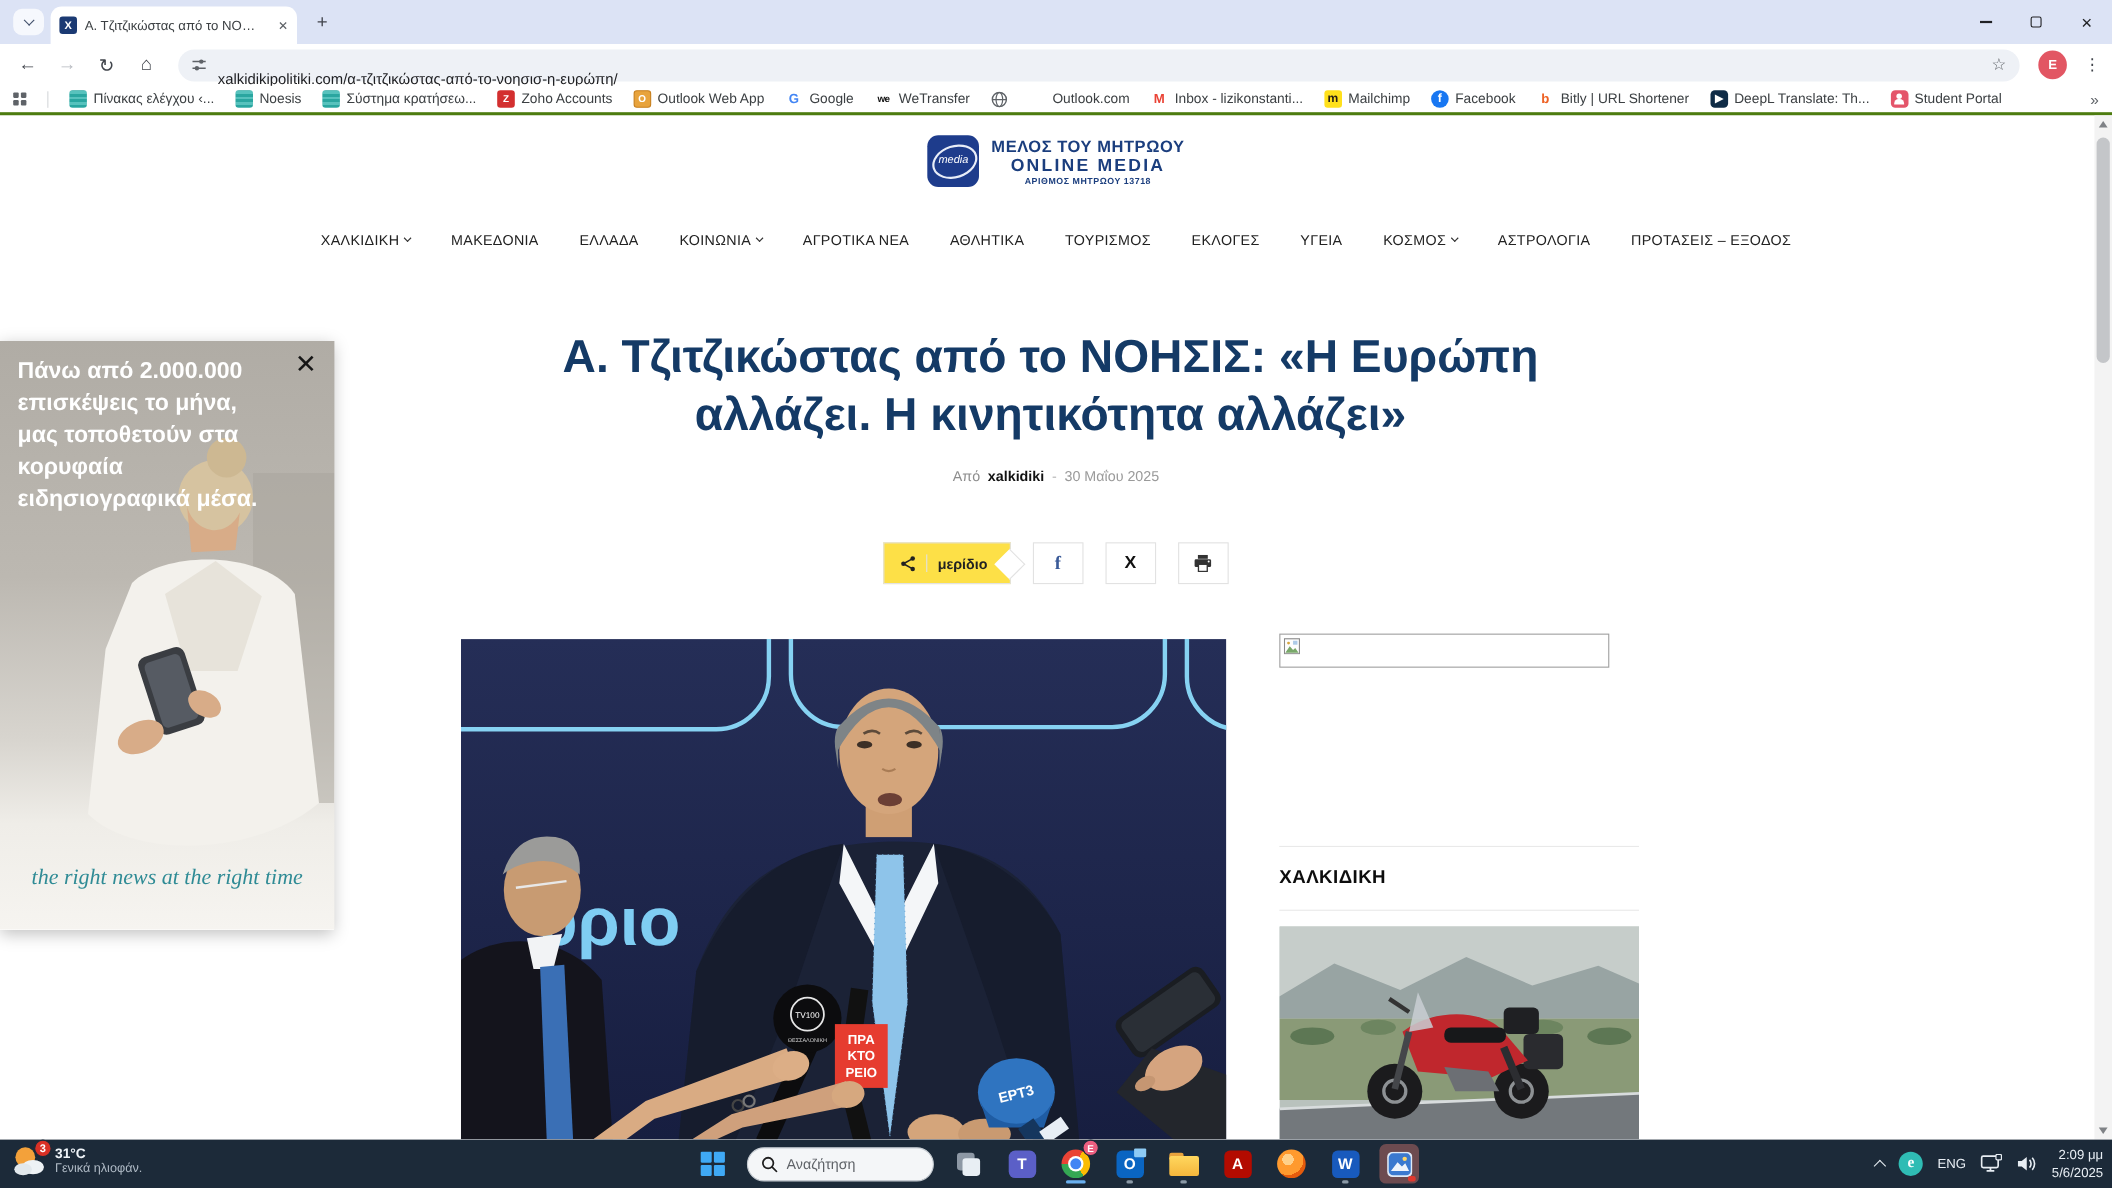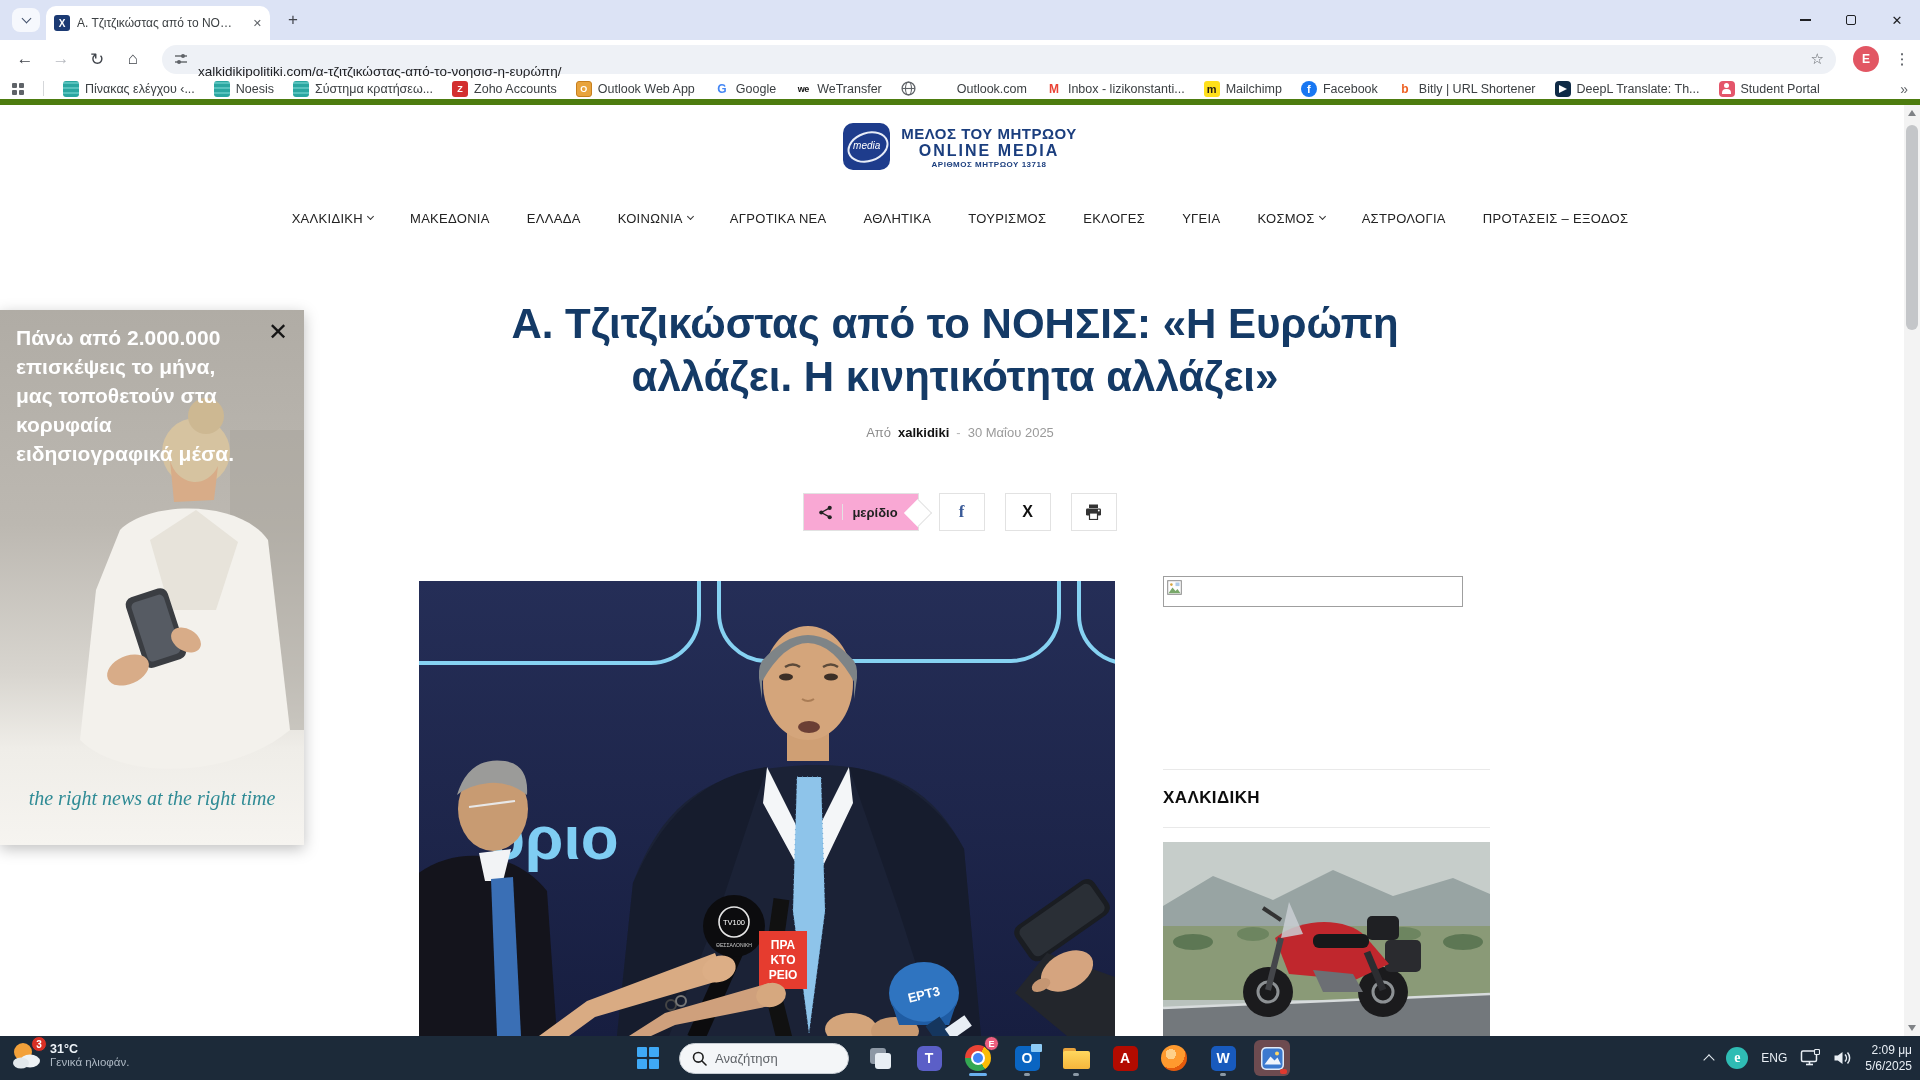--- a/index.html
+++ b/index.html
@@ -36,21 +36,21 @@
   #url-text { font-size:13.5px; color:#202124; flex:1; white-space:nowrap; overflow:hidden;margin-top:24px; }
   #star { font-size:15px; color:#5f6368; }
   #avatar { position:absolute; left:1853px; top:6px; width:26px; height:26px; border-radius:50%;
     background:#e25663; color:#fff; font-size:12px; font-weight:bold; display:flex;
     align-items:center; justify-content:center; }
   #kebab { position:absolute; left:1890px; top:0; height:38px; width:24px; display:flex;
     align-items:center; justify-content:center; color:#41454c; font-size:15px; }
 
   
   #bmbar { position:absolute; left:0; top:78px; width:1920px; height:27px; background:#fff;
-    border-bottom:6px solid #4d7c0f; display:flex; align-items:center; padding:0 12px; gap:19px; }
+    border-bottom:3px solid #4d7c0f; display:flex; align-items:center; padding:0 12px; gap:19px; }
   .bm { display:flex; align-items:center; gap:6px; font-size:12.5px; color:#3c4043; white-space:nowrap; }
   .fav { width:16px; height:16px; border-radius:3px; display:flex; align-items:center;
     justify-content:center; font-size:9px; font-weight:bold; flex:none; }
   .fav-teal { background:#2aa6a0; background-image:repeating-linear-gradient(0deg,#2aa6a0 0 3px,#57c2bd 3px 5px); }
   .fav-zoho { background:#d32f2f; color:#fff; }
   .fav-owa { background:#e8a33c; color:#fff; border:1px solid #c77f1d; }
   .fav-g { background:#fff; color:#4285f4; font-size:12px; }
   .fav-we { background:#fff; color:#111; font-size:9px; letter-spacing:-0.5px; }
   .fav-gm { background:#fff; color:#ea4335; font-size:12px; }
   .fav-mc { background:#ffe01b; color:#241c15; font-size:11px; }
@@ -95,21 +95,21 @@
 
   #article-title { position:absolute; left:480px; top:192px; width:950px; text-align:center;
     font-size:42px; line-height:1.27; font-weight:700; color:#143a66; }
   #byline { position:absolute; left:0; right:0; top:320px; display:flex; justify-content:center;
     gap:7px; font-size:13px; align-items:baseline; }
   .by-pre { color:#8d8d8d; } .by-author { color:#111; font-weight:700; }
   .by-sep { color:#b5b5b5; } .by-date { color:#9a9a9a; }
 
   #share-row { position:absolute; left:0; right:0; top:388px; display:flex; justify-content:center;
     gap:10px; height:38px; }
-  #share-main { position:relative; border:1px solid #e2e2e2; background:#f9a8d4; height:38px;
+  #share-main { position:relative; border:1px solid #e2e2e2; background:#fde047; height:38px;
     display:flex; align-items:center; gap:9px; padding:0 20px 0 14px; }
   #share-main::after { content:""; position:absolute; right:-10px; top:8.5px; width:19px; height:19px;
     border-top:1px solid #e2e2e2; border-right:1px solid #e2e2e2; transform:rotate(45deg); background:#fff; }
   #share-main .lbl { font-size:13px; font-weight:700; color:#222; position:relative; z-index:1; }
   #share-main .div { width:1px; height:16px; background:#e2e2e2; }
   .share-btn { width:46px; height:38px; border:1px solid #e2e2e2; background:#fff; display:flex;
     align-items:center; justify-content:center; margin-left:10px; }
   .fb-f { color:#3a5a98; font-weight:800; font-size:17px; font-family:"Liberation Serif",serif; }
   .x-x { color:#111; font-weight:800; font-size:16px; }
 

